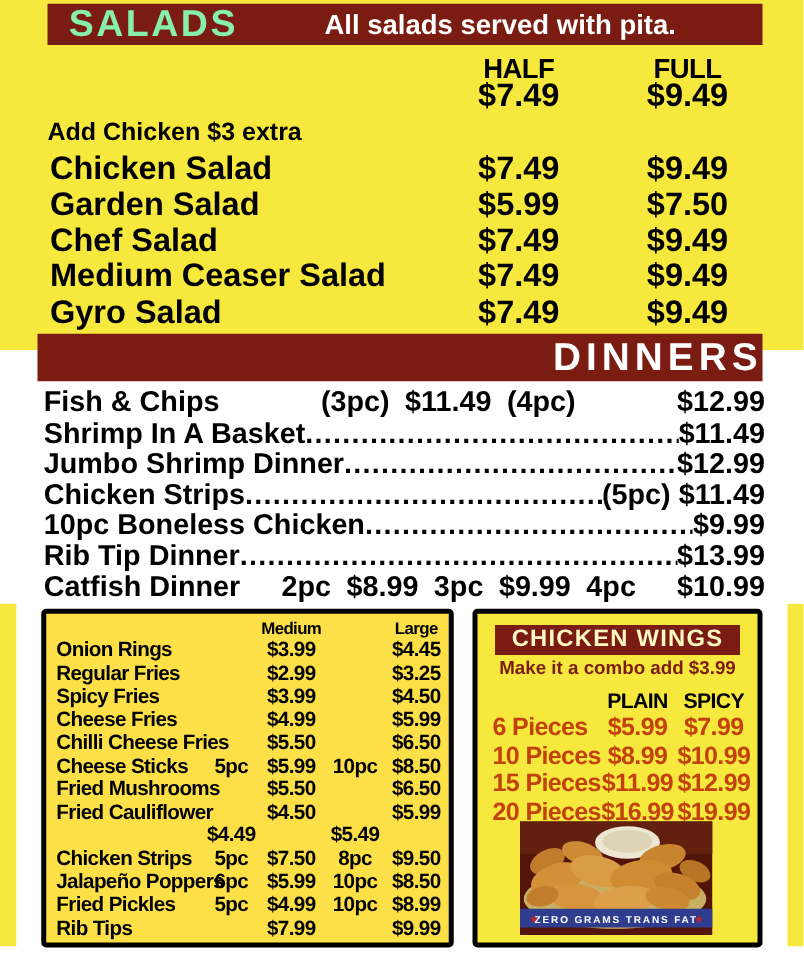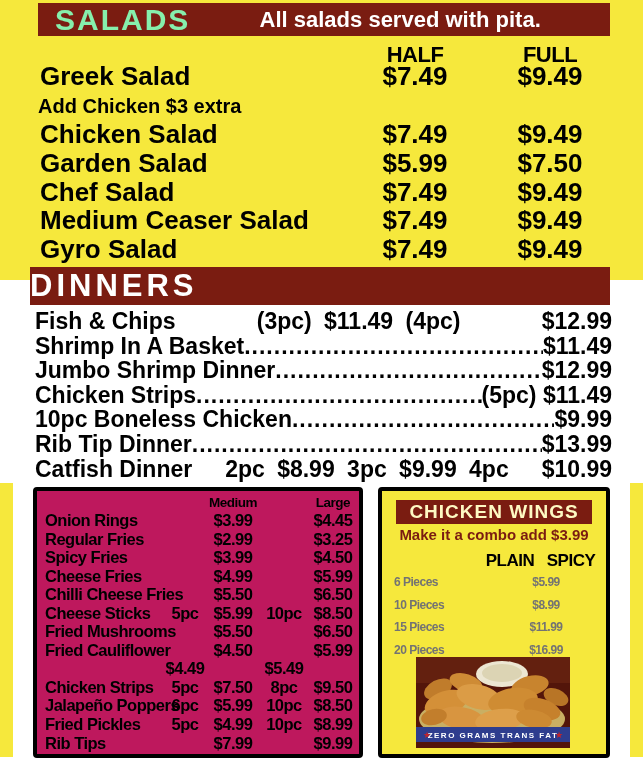--- a/index.html
+++ b/index.html
@@ -30,41 +30,41 @@
   .salad-row{position:relative;height:28.8px;line-height:28.8px;}
   .salad-row .salad-name{position:absolute;left:40px;font-weight:bold;font-size:26px;color:#000;white-space:nowrap;}
   .salad-row .price{font-weight:bold;font-size:26px;color:#000;}
   .featured-row{position:absolute;top:60px;left:0;right:0;height:32px;line-height:32px;}
   .salad-note{position:absolute;top:95px;left:38px;font-weight:bold;font-size:20px;color:#000;}
   .salad-items{position:absolute;top:120px;left:0;right:0;}
 
   
   .dinners-bar{
     position:absolute;top:267px;left:30px;width:580px;height:38px;background:#7A1C11;
-    display:flex;align-items:center;justify-content:flex-start;
+    display:flex;align-items:center;justify-content:flex-end;
   }
   .dinners-title{color:#fff;font-weight:bold;font-size:31px;letter-spacing:4px;}
   .dinner-list{position:absolute;top:309px;left:35px;width:577px;}
   .dinner-row{
     display:flex;align-items:baseline;height:24.6px;line-height:24.6px;
     font-weight:bold;font-size:23px;color:#000;white-space:nowrap;
   }
   .dinner-row .dname{flex:0 0 auto;}
   .dinner-row .dots{flex:1 1 auto;overflow:hidden;letter-spacing:1px;}
   .dinner-row .mid{flex:1 1 auto;text-align:center;word-spacing:6px;}
   .dinner-row .dprice{flex:0 0 auto;text-align:right;}
 
   
   .edge-strip{position:absolute;top:483px;width:13px;height:274px;background:#F6E83C;}
   .edge-strip.left{left:0;}
   .edge-strip.right{right:0;}
 
   .sides-box{
     position:absolute;top:487px;left:33px;width:330px;height:271px;box-sizing:border-box;
-    border:4px solid #000;border-radius:4px;background:#be185d;padding:3px 0 0 8px;overflow:hidden;
+    border:4px solid #000;border-radius:4px;background:#fde047;padding:3px 0 0 8px;overflow:hidden;
   }
   .sides-grid{display:grid;grid-template-columns:120px 40px 56px 46px 52px;}
   .sides-header{height:17px;line-height:17px;font-weight:bold;font-size:13.5px;color:#000;}
   .sides-header .hcell{text-align:center;}
   .side-row{height:18.55px;line-height:18.55px;font-weight:bold;font-size:16.5px;color:#000;white-space:nowrap;}
   .side-row .sname{text-align:left;}
   .side-row .qty{text-align:center;}
   .side-row .sprice{text-align:center;}
 
   .wings-box{
@@ -73,21 +73,21 @@
   }
   .wings-bar{
     margin:9px auto 0 auto;width:196px;height:24px;background:#7A1C11;
     display:flex;align-items:center;justify-content:center;
   }
   .wings-title{color:#fef9c3;font-weight:bold;font-size:19px;letter-spacing:1px;white-space:nowrap;}
   .wings-combo{margin-top:2px;text-align:center;color:#7A1C11;font-weight:bold;font-size:15px;}
   .wings-grid{display:grid;grid-template-columns:84px 64px 58px;padding-left:12px;}
   .wings-header{margin-top:8px;height:20px;line-height:20px;font-weight:bold;font-size:17px;color:#000;}
   .wings-header .hcell{text-align:center;}
-  .wing-row{height:22.5px;line-height:22.5px;font-weight:bold;font-size:12px;color:#737373;white-space:nowrap;gap:36px;}
+  .wing-row{height:22.5px;line-height:22.5px;font-weight:bold;font-size:20px;color:#c2410c;white-space:nowrap;}
   .wing-row .wqty{text-align:left;}
   .wing-row .wprice{text-align:center;}
   .wings-photo{position:absolute;top:166px;left:34px;width:154px;height:91px;}
 </style>
 </head>
 <body>
 
 <div class="page">
 
   <section class="salads-panel">
@@ -95,21 +95,20 @@
       <span class="salads-title">SALADS</span>
       <span class="salads-sub">All salads served with pita.</span>
     </div>
 
     <div class="size-header-row">
       <span class="half-col size-label cond">HALF</span>
       <span class="full-col size-label cond">FULL</span>
     </div>
 
     <div class="salad-row featured-row">
-      <span class="salad-name">Greek Salad</span>
       <span class="price half-col">$7.49</span>
       <span class="price full-col">$9.49</span>
     </div>
     <div class="salad-note">Add Chicken $3 extra</div>
 
     <div class="salad-items">
 
         <div class="salad-row">
           <span class="salad-name">Chicken Salad</span>
           <span class="price half-col">$7.49</span>

